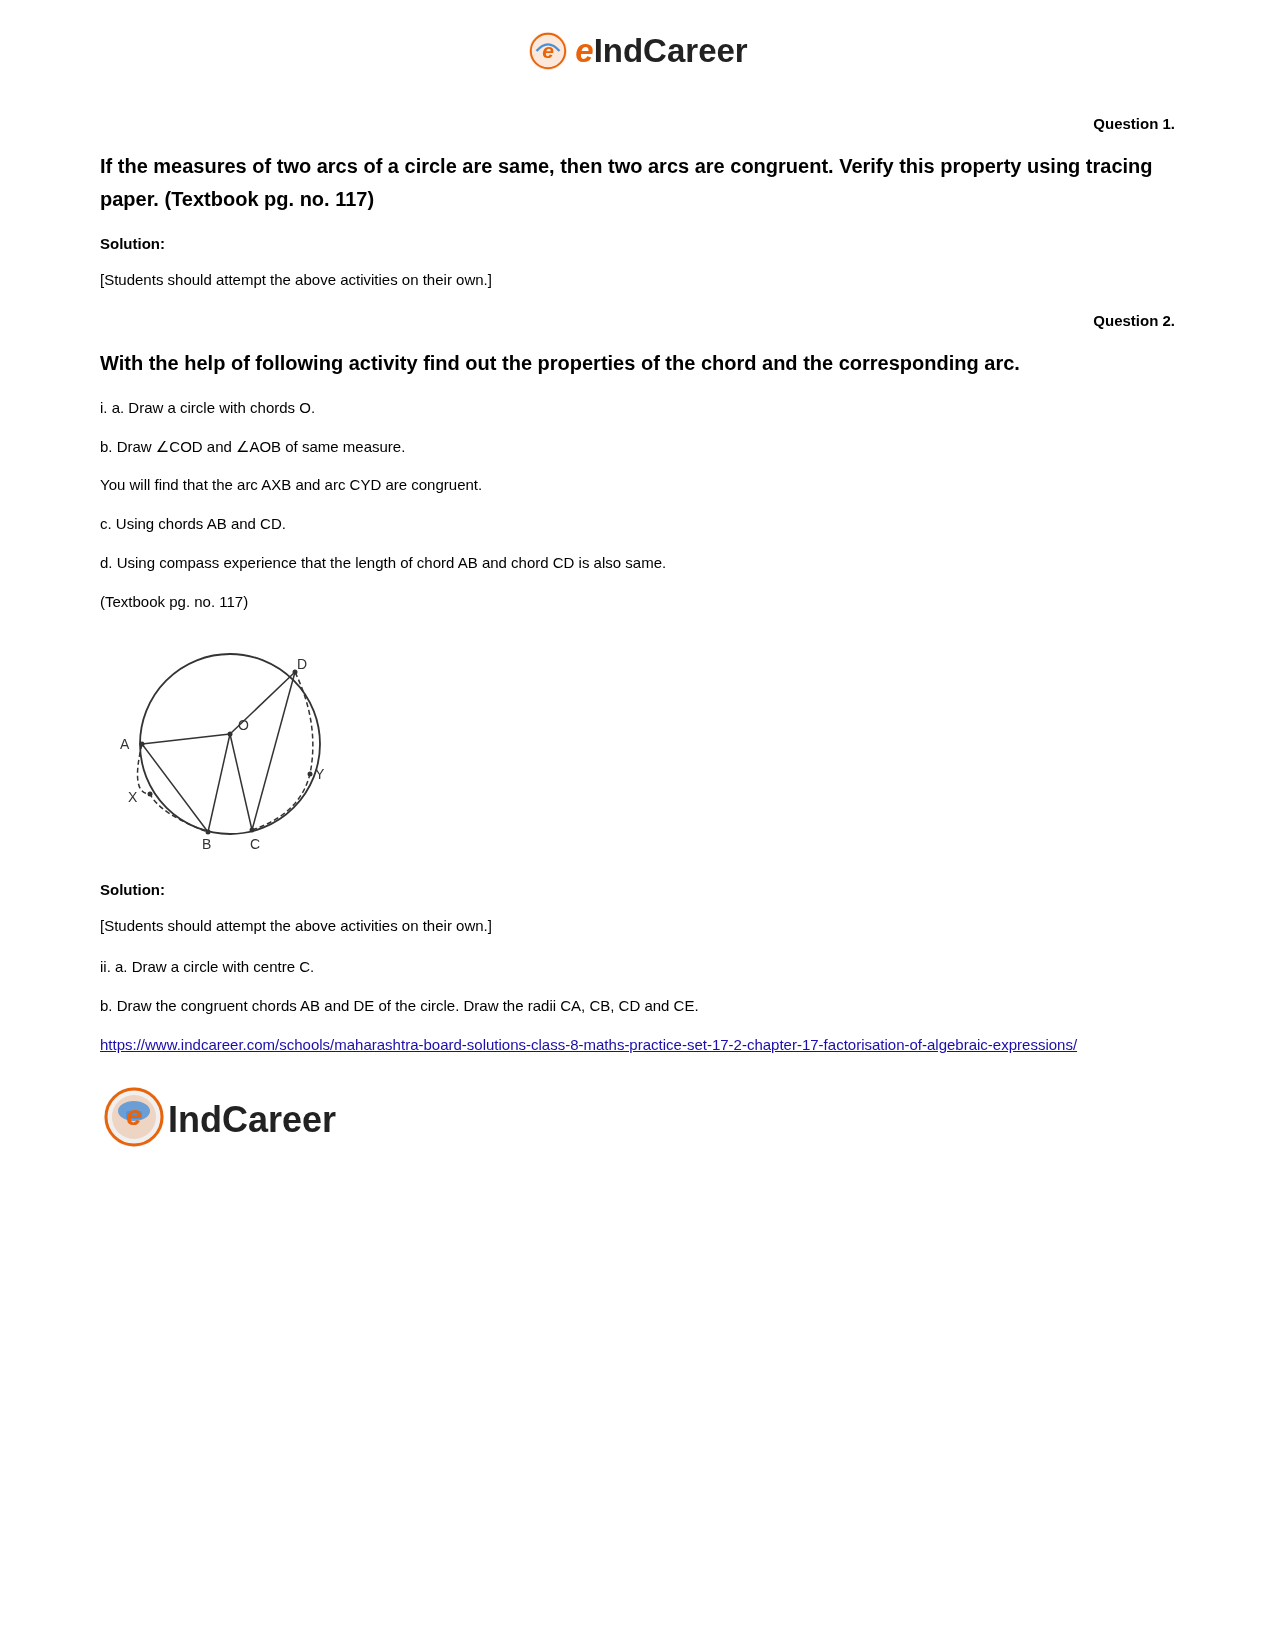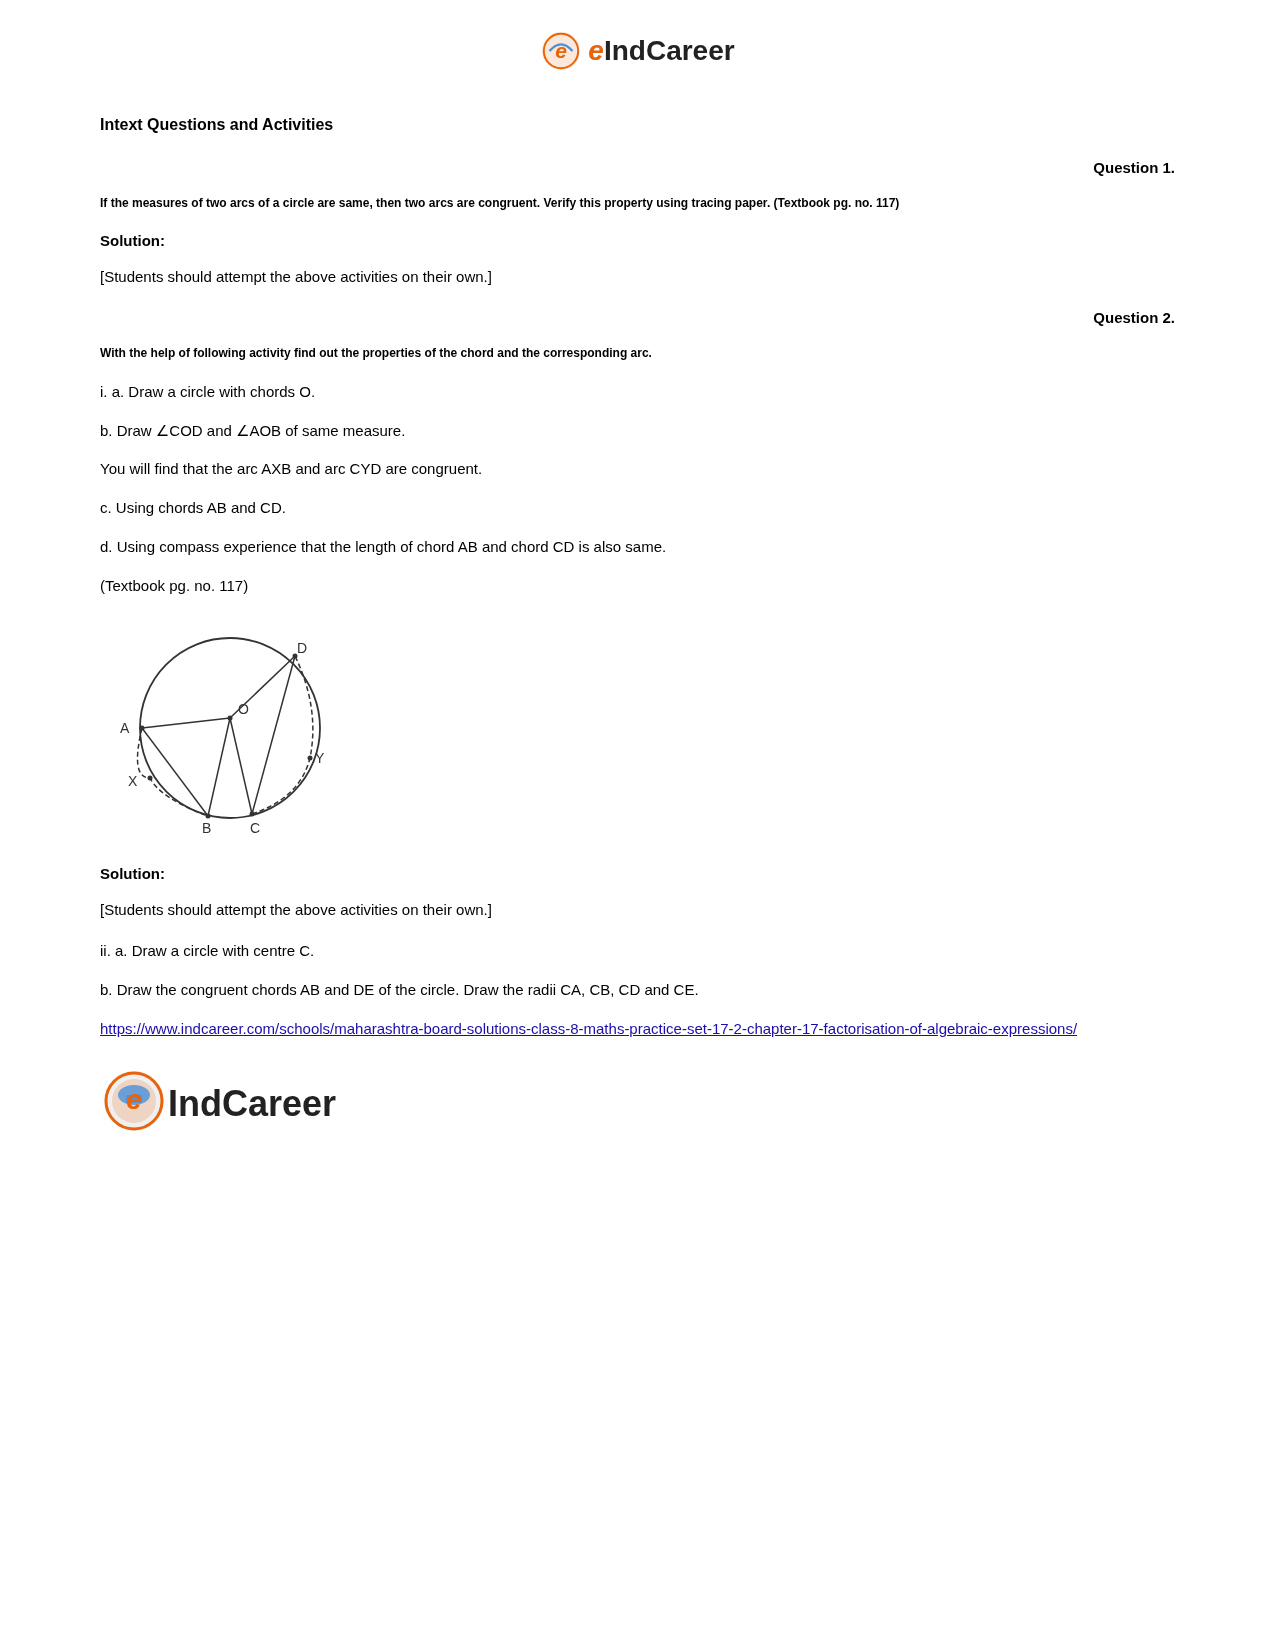--- a/index.html
+++ b/index.html
@@ -55,21 +55,21 @@
 
     .question-label {
       font-weight: bold;
       font-size: 15px;
       margin-bottom: 14px;
       text-align: right;
     }
 
     .question-text {
       font-weight: bold;
-      font-size: 12px;
+      font-size: 20px;
       margin-bottom: 16px;
       line-height: 1.65;
     }
 
     .solution-label {
       font-weight: bold;
       font-size: 15px;
       margin-bottom: 12px;
     }
 
@@ -115,29 +115,28 @@
 <div class="page-container">
 
   <div class="header">
     <div class="logo-container">
       <svg class="logo-icon" viewBox="0 0 44 44" xmlns="http://www.w3.org/2000/svg">
         <circle cx="22" cy="22" r="20" fill="#e8630a" opacity="0.15"></circle>
         <circle cx="22" cy="22" r="18" fill="none" stroke="#e8630a" stroke-width="2"></circle>
         <text x="22" y="29" text-anchor="middle" font-size="22" font-weight="bold" font-style="italic" font-family="Arial" fill="#e8630a">e</text>
         <path d="M10 22 Q22 8 34 22" stroke="#4a90d9" stroke-width="2.5" fill="none"></path>
       </svg>
-      <span style="font-size:28px; font-weight:bold; font-family: Arial, sans-serif;">
+      <span style="font-size:33px; font-weight:bold; font-family: Arial, sans-serif;">
         <span style="color:#e8630a; font-style:italic;">e</span><span style="color:#222222;">IndCareer</span>
       </span>
     </div>
   </div>
 
   <div class="content">
 
-    <div class="section-title">Intext Questions and Activities</div>
 
     <div class="question-label">Question 1.</div>
 
     <div class="question-text">If the measures of two arcs of a circle are same, then two arcs are congruent. Verify this property using tracing paper. (Textbook pg. no. 117)</div>
 
     <div class="solution-label">Solution:</div>
 
     <div class="paragraph">[Students should attempt the above activities on their own.]</div>
 
     <div class="question-label">Question 2.</div>

